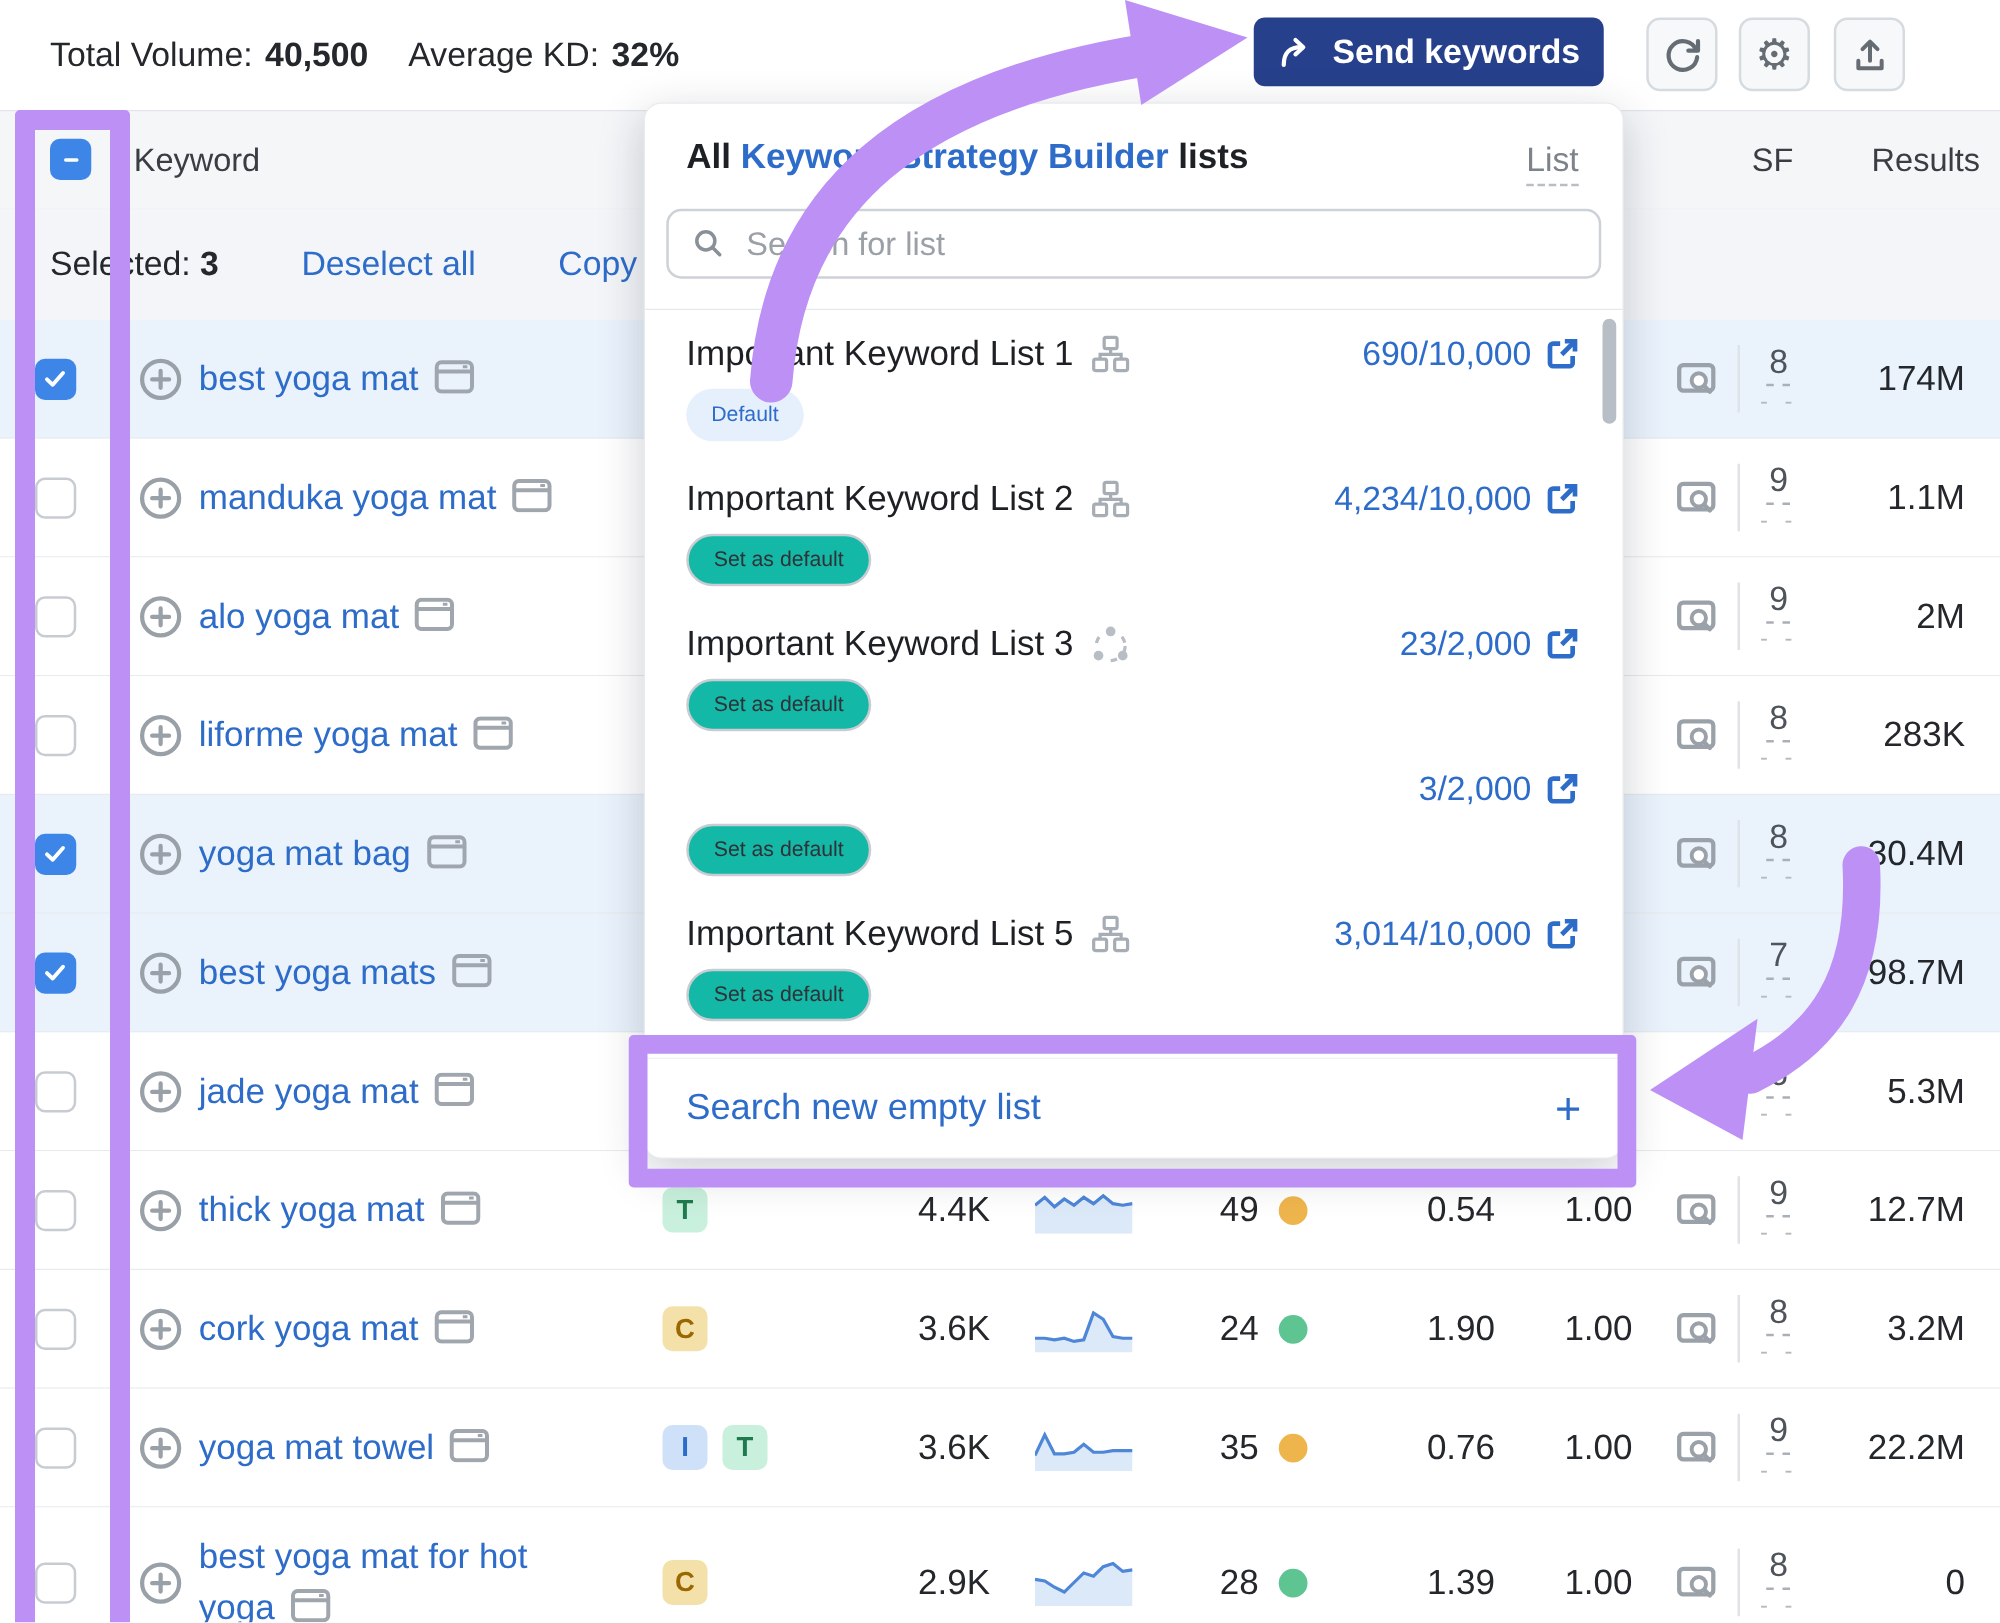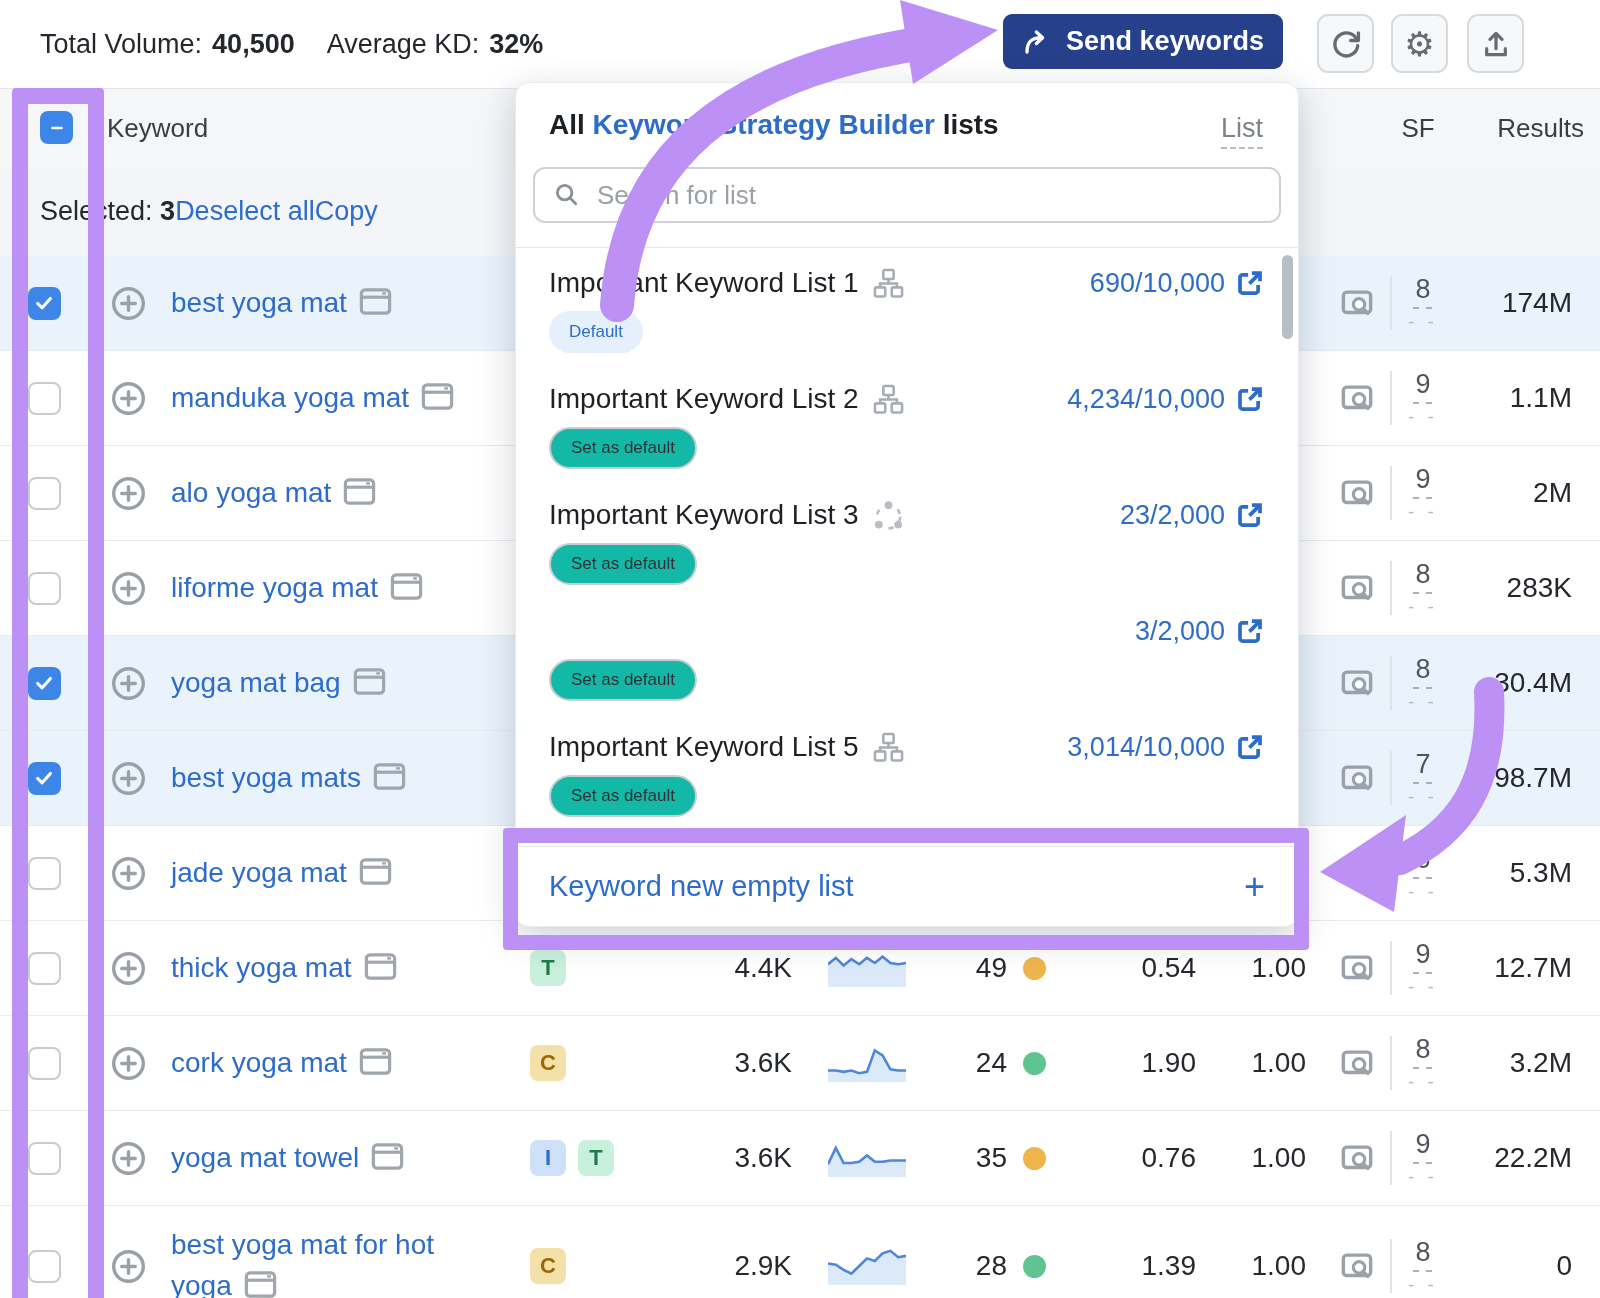--- a/index.html
+++ b/index.html
@@ -18,39 +18,39 @@
   .icon-btn.b1{left:1317px}.icon-btn.b2{left:1391px}.icon-btn.b3{left:1467px}
   .gear-glyph{font-size:34px;line-height:1;}
 
   
   .thead{position:absolute;left:0;top:88px;width:1600px;height:78px;background:#f4f6f8;
          border-top:1px solid #e2e5e9;border-bottom:1px solid #e6e9ec;}
   .th-kw{position:absolute;left:107px;top:0;height:78px;display:flex;align-items:center;font-size:26px;color:#3a3e44;}
   .th-sf{position:absolute;left:1390px;width:56px;top:0;height:78px;display:flex;align-items:center;justify-content:center;font-size:26px;color:#3a3e44;}
   .th-res{position:absolute;right:16px;top:0;height:78px;display:flex;align-items:center;font-size:26px;color:#3a3e44;}
   .subhead{position:absolute;left:0;top:167px;width:1600px;height:89px;background:#f3f5f8;border-bottom:1px solid #e2e5e9;}
-  .subhead-inner{position:absolute;left:40px;top:0;height:89px;display:flex;align-items:center;font-size:27px;}
+  .subhead-inner{position:absolute;left:40px;top:0;height:89px;display:flex;align-items:center;gap:66px;font-size:27px;}
   .sel-label{color:#24272b;}
   .sel-label b{font-weight:700;}
   .blue-link{color:#2d6cc9;cursor:pointer;}
 
   
   .cb{width:33px;height:33px;border-radius:8px;box-sizing:border-box;display:flex;align-items:center;justify-content:center;cursor:pointer;}
   .cb.empty{background:#fff;border:2px solid #c7ccd2;}
   .cb.checked,.cb.ind{background:#3d86e8;}
   .hdr-cb{position:absolute;left:40px;top:22px;}
 
   
   .tbody{position:absolute;left:0;top:256px;width:1600px;}
   .row{position:relative;height:94px;border-bottom:1px solid #e8eaee;background:#fff;}
   .row.sel{background:#eaf3fc;}
   .row.tall{height:120px;}
   .cell{position:absolute;top:0;height:100%;display:flex;align-items:center;}
   .c-check{left:0;width:88px;justify-content:center;}
-  .c-kw{left:104px;width:436px;gap:24px;padding-left:6px;box-sizing:border-box;align-items:center;}
+  .c-kw{left:104px;width:436px;gap:12px;padding-left:6px;box-sizing:border-box;align-items:center;}
   .kw-wrap{max-width:310px;line-height:1.45;}
   .kw{color:#2d6cc9;font-size:28px;text-decoration:none;cursor:pointer;}
   .serpf-ic{display:inline-block;vertical-align:-3px;margin-left:12px;cursor:pointer;}
   .c-int{left:530px;width:130px;gap:12px;}
   .int-badge{width:36px;height:36px;border-radius:8px;display:flex;align-items:center;justify-content:center;
              font-size:22px;font-weight:700;}
   .c-vol{left:640px;width:152px;justify-content:flex-end;}
   .num{font-size:28px;color:#24272b;}
   .c-trend{left:828px;width:80px;}
   .c-kd{left:880px;width:166px;justify-content:flex-end;gap:16px;}
@@ -815,21 +815,21 @@
         </span>
       </span>
     </div>
     <div class="pl-badge-row">
       <span class="pl-badge action">Set as default</span>
     </div>
   </div>
       </div>
     <div class="pp-scrollbar"></div>
     <div class="pp-create">
-      <span class="cn-label">Keyword new empty list</span>
+      <span class="cn-label">Search new empty list</span>
       <span class="cn-plus">+</span>
     </div>
   </div>
 
   <div class="hl-create"></div>
 
   <svg class="arrows" width="1600" height="1298" viewBox="0 0 1600 1298">
     <path d="M 617 305 C 628 160 725 72 930 42" fill="none" stroke="#bd90f5" stroke-width="34" stroke-linecap="round"></path>
     <polygon points="998,30 900,0 913,84" fill="#bd90f5"></polygon>
     <path d="M 1489 692 C 1494 785 1458 832 1400 860" fill="none" stroke="#bd90f5" stroke-width="30" stroke-linecap="round"></path>

